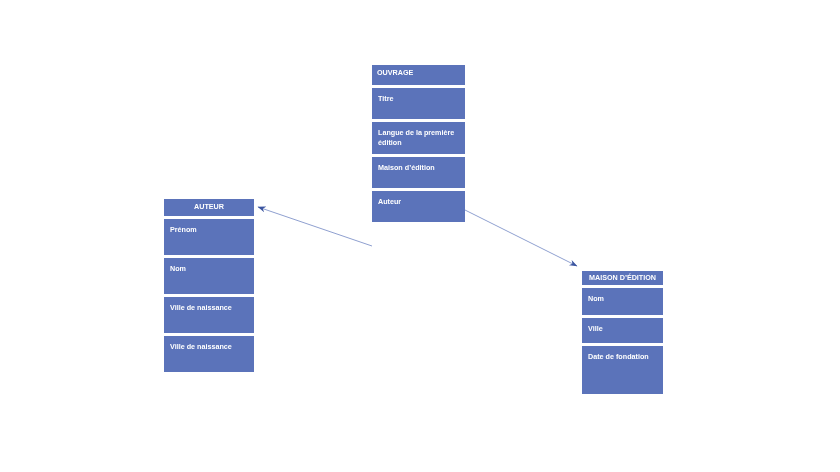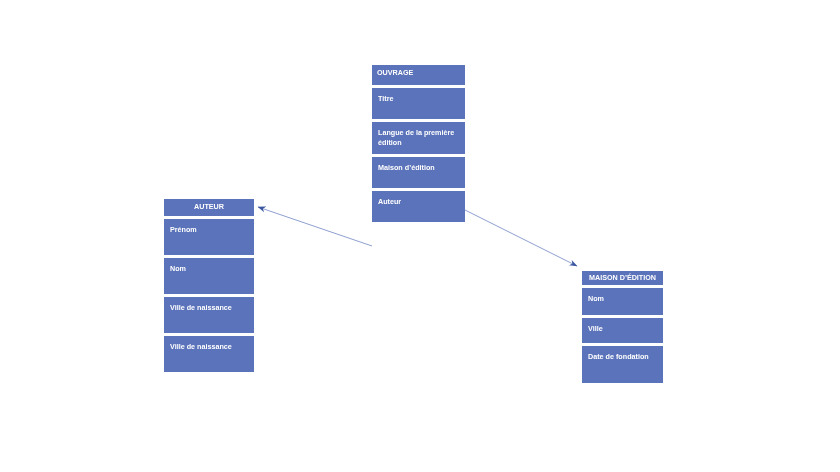--- a/index.html
+++ b/index.html
@@ -33,21 +33,21 @@
   #ouvrage > :nth-child(3) { height:32px; } 
   #ouvrage > :nth-child(6) { height:34px; } 
 
   #auteur .hdr { height:17px; }
   #auteur .row { height:36px; }
   #auteur > :nth-child(6) { height:32px; } 
 
   #maison .hdr { height:14px; }
   #maison .row { height:27px; }
   #maison > :nth-child(3) { height:25px; } 
-  #maison > :nth-child(4) { height:37px; } 
+  #maison > :nth-child(4) { height:48px; } 
 </style>
 </head>
 <body>
 
 <div class="stage">
 
   <svg class="arrows" viewBox="0 0 840 472">
     <defs>
       <marker id="ah" markerWidth="9" markerHeight="8" refX="7.5" refY="3.5" orient="auto" markerUnits="userSpaceOnUse">
         <path class="ahead" d="M8,3.5 L0,0.5 L2.4,3.5 L0,6.5 Z"></path>

